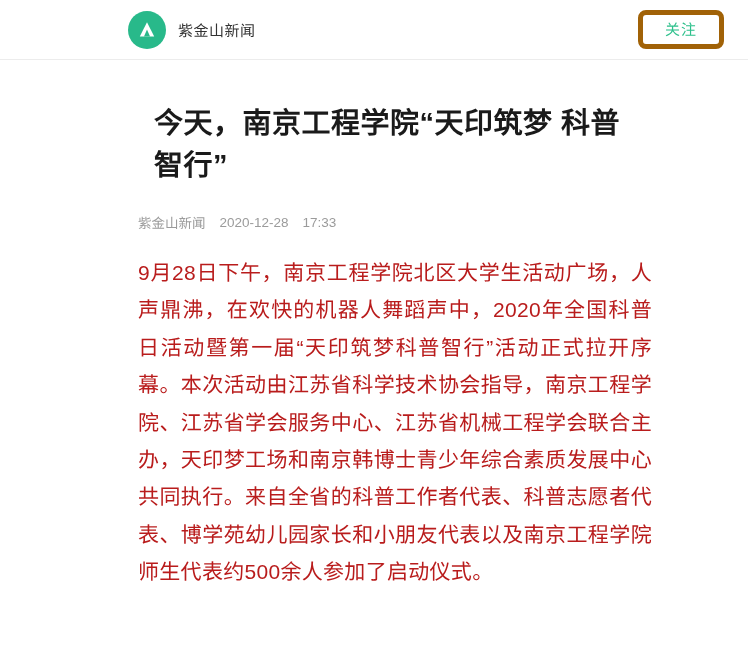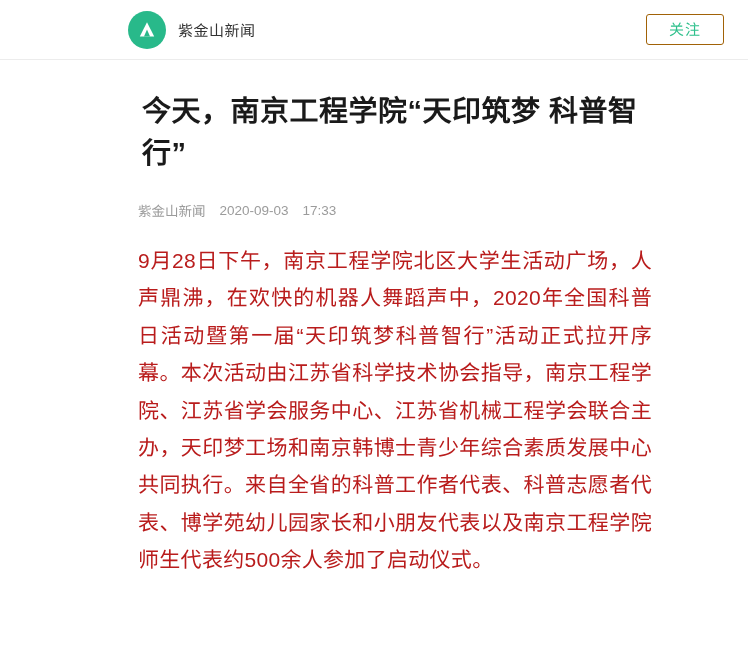--- a/index.html
+++ b/index.html
@@ -44,43 +44,43 @@
   .avatar svg { display: block; }
   .account-name {
     margin-left: 12px;
     font-size: 15px;
     color: #333333;
     letter-spacing: .5px;
     white-space: nowrap;
   }
   .spacer { flex: 1 1 auto; }
   .follow-btn {
-    border: 1px solid #a16207;
+    border: 5px solid #a16207;
     color: #2ec08c;
     background: #ffffff;
     font-size: 15px;
     padding: 7px 22px;
-    border-radius: 3px;
+    border-radius: 8px;
     cursor: pointer;
     line-height: 1;
     font-family: inherit;
     letter-spacing: 1px;
   }
 
   
   .article {
     padding: 26px 96px 0 138px;
     box-sizing: border-box;
   }
   .title {
     font-size: 29px;
     line-height: 1.45;
     font-weight: bold;
     color: #1a1a1a;
-    margin: 4px;
+    margin: 16px;
     letter-spacing: .5px;
   }
   .meta {
     margin-top: 26px;
     font-size: 13.5px;
     color: #9b9b9b;
     display: flex;
     align-items: center;
     gap: 14px;
   }
@@ -109,20 +109,20 @@
     <div class="account-name">紫金山新闻</div>
     <div class="spacer"></div>
     <button class="follow-btn">关注</button>
   </div>
 
   <div class="article">
     <h1 class="title">今天，南京工程学院“天印筑梦 科普智行”</h1>
 
     <div class="meta">
       <span>紫金山新闻</span>
-      <span>2020-09-03</span>
+      <span>2020-12-28</span>
       <span>17:33</span>
     </div>
 
     <div class="body-text">9月28日下午，南京工程学院北区大学生活动广场，人声鼎沸，在欢快的机器人舞蹈声中，2020年全国科普日活动暨第一届“天印筑梦科普智行”活动正式拉开序幕。本次活动由江苏省科学技术协会指导，南京工程学院、江苏省学会服务中心、江苏省机械工程学会联合主办，天印梦工场和南京韩博士青少年综合素质发展中心共同执行。来自全省的科普工作者代表、科普志愿者代表、博学苑幼儿园家长和小朋友代表以及南京工程学院师生代表约500余人参加了启动仪式。</div>
   </div>
 
 </div>
 
 </body></html>

